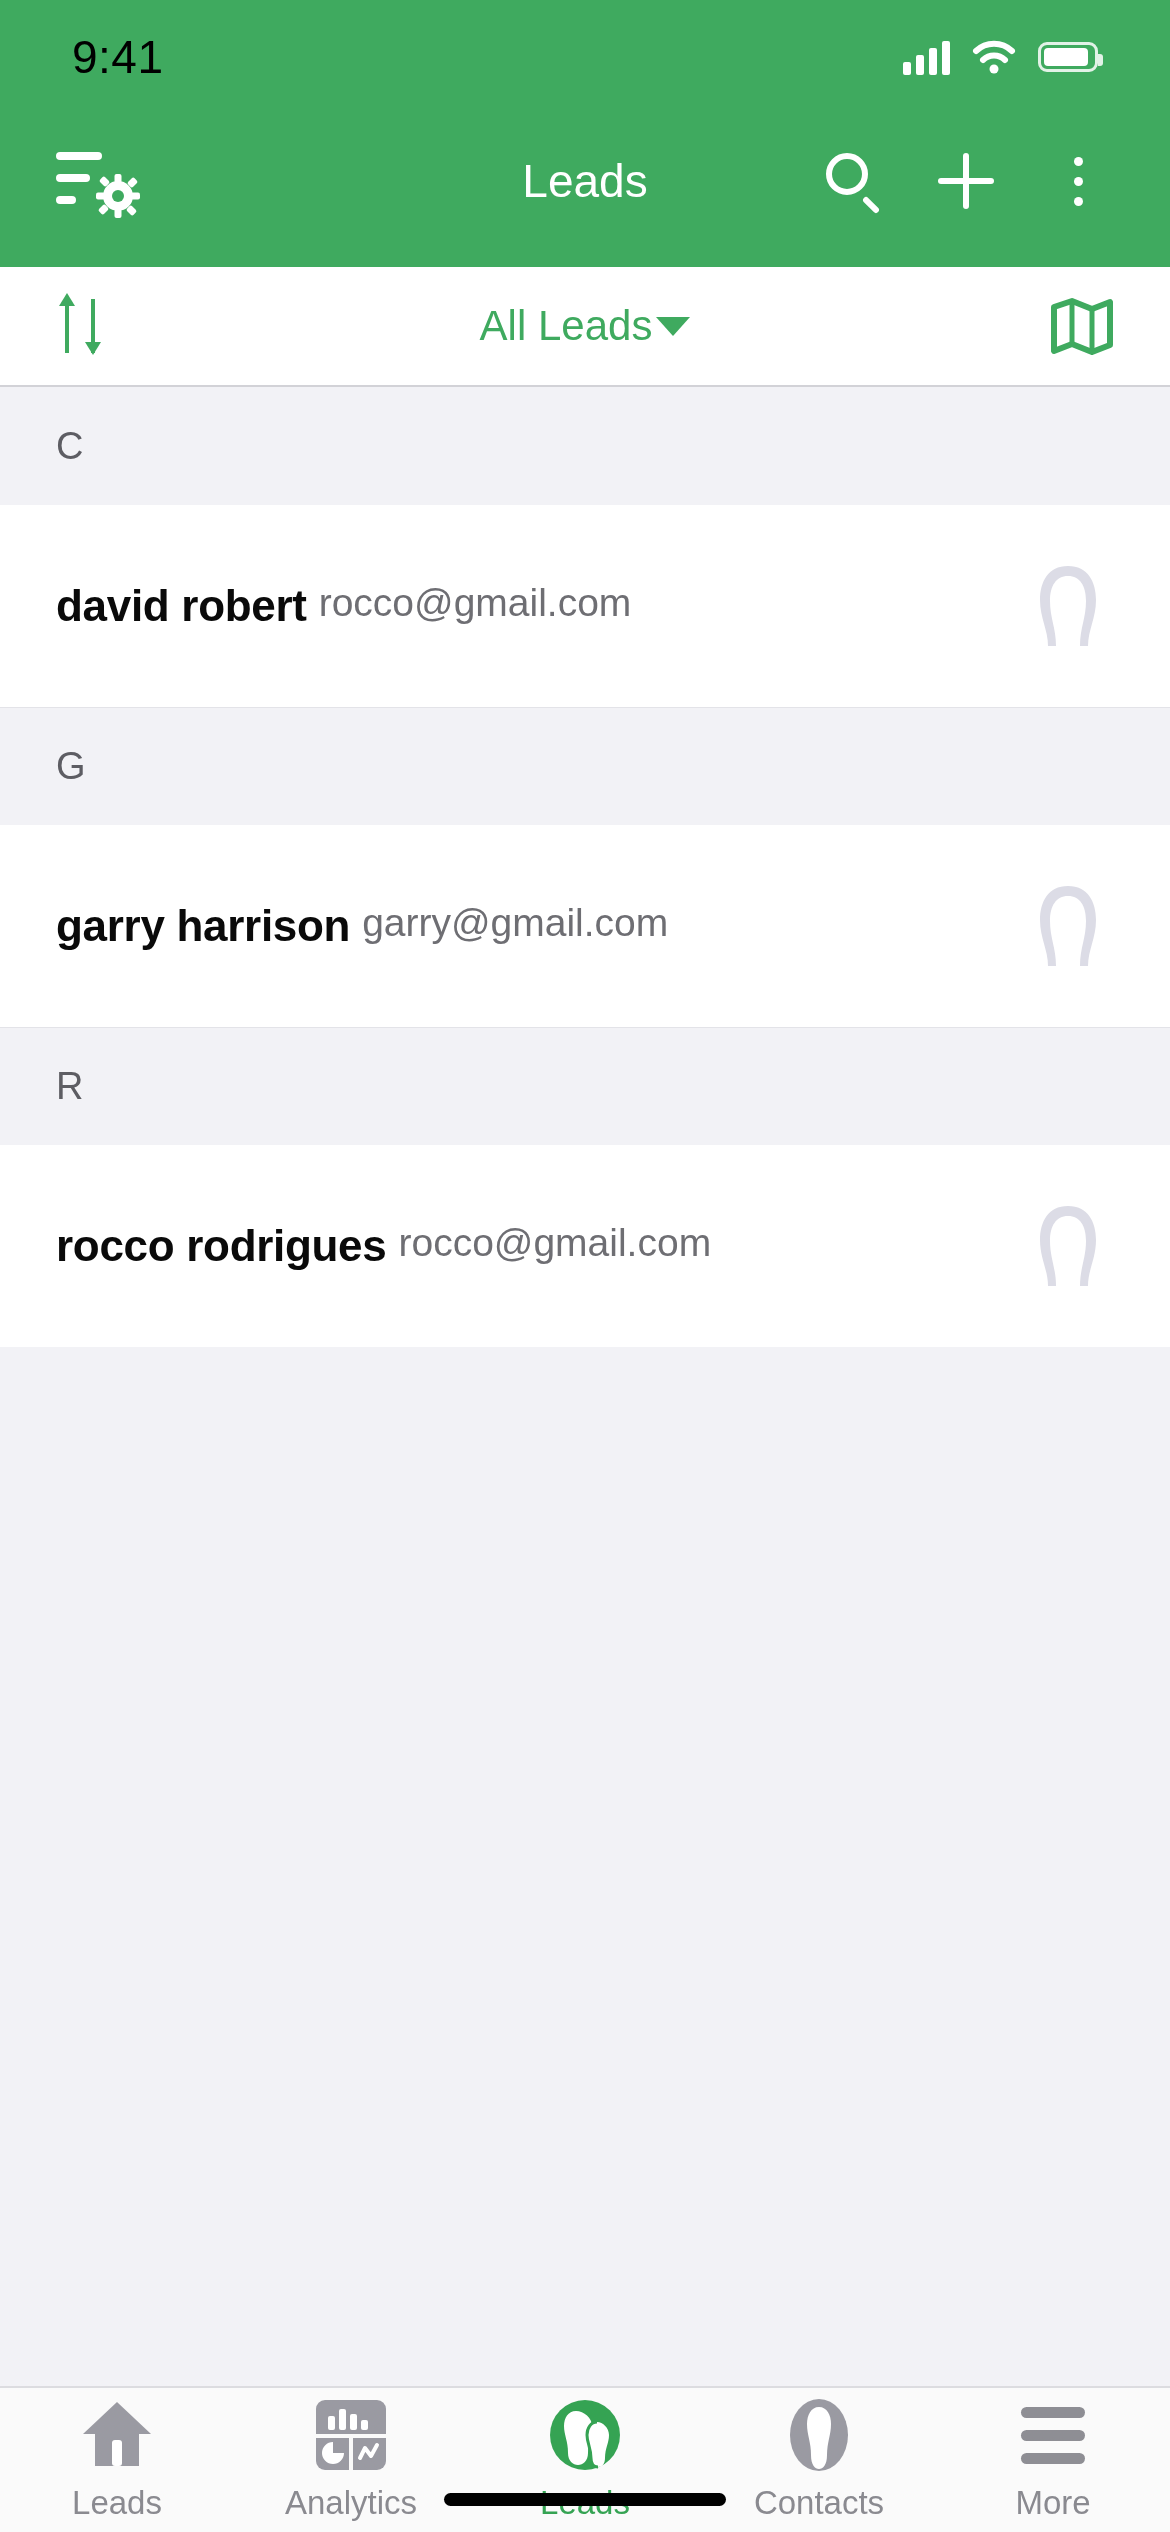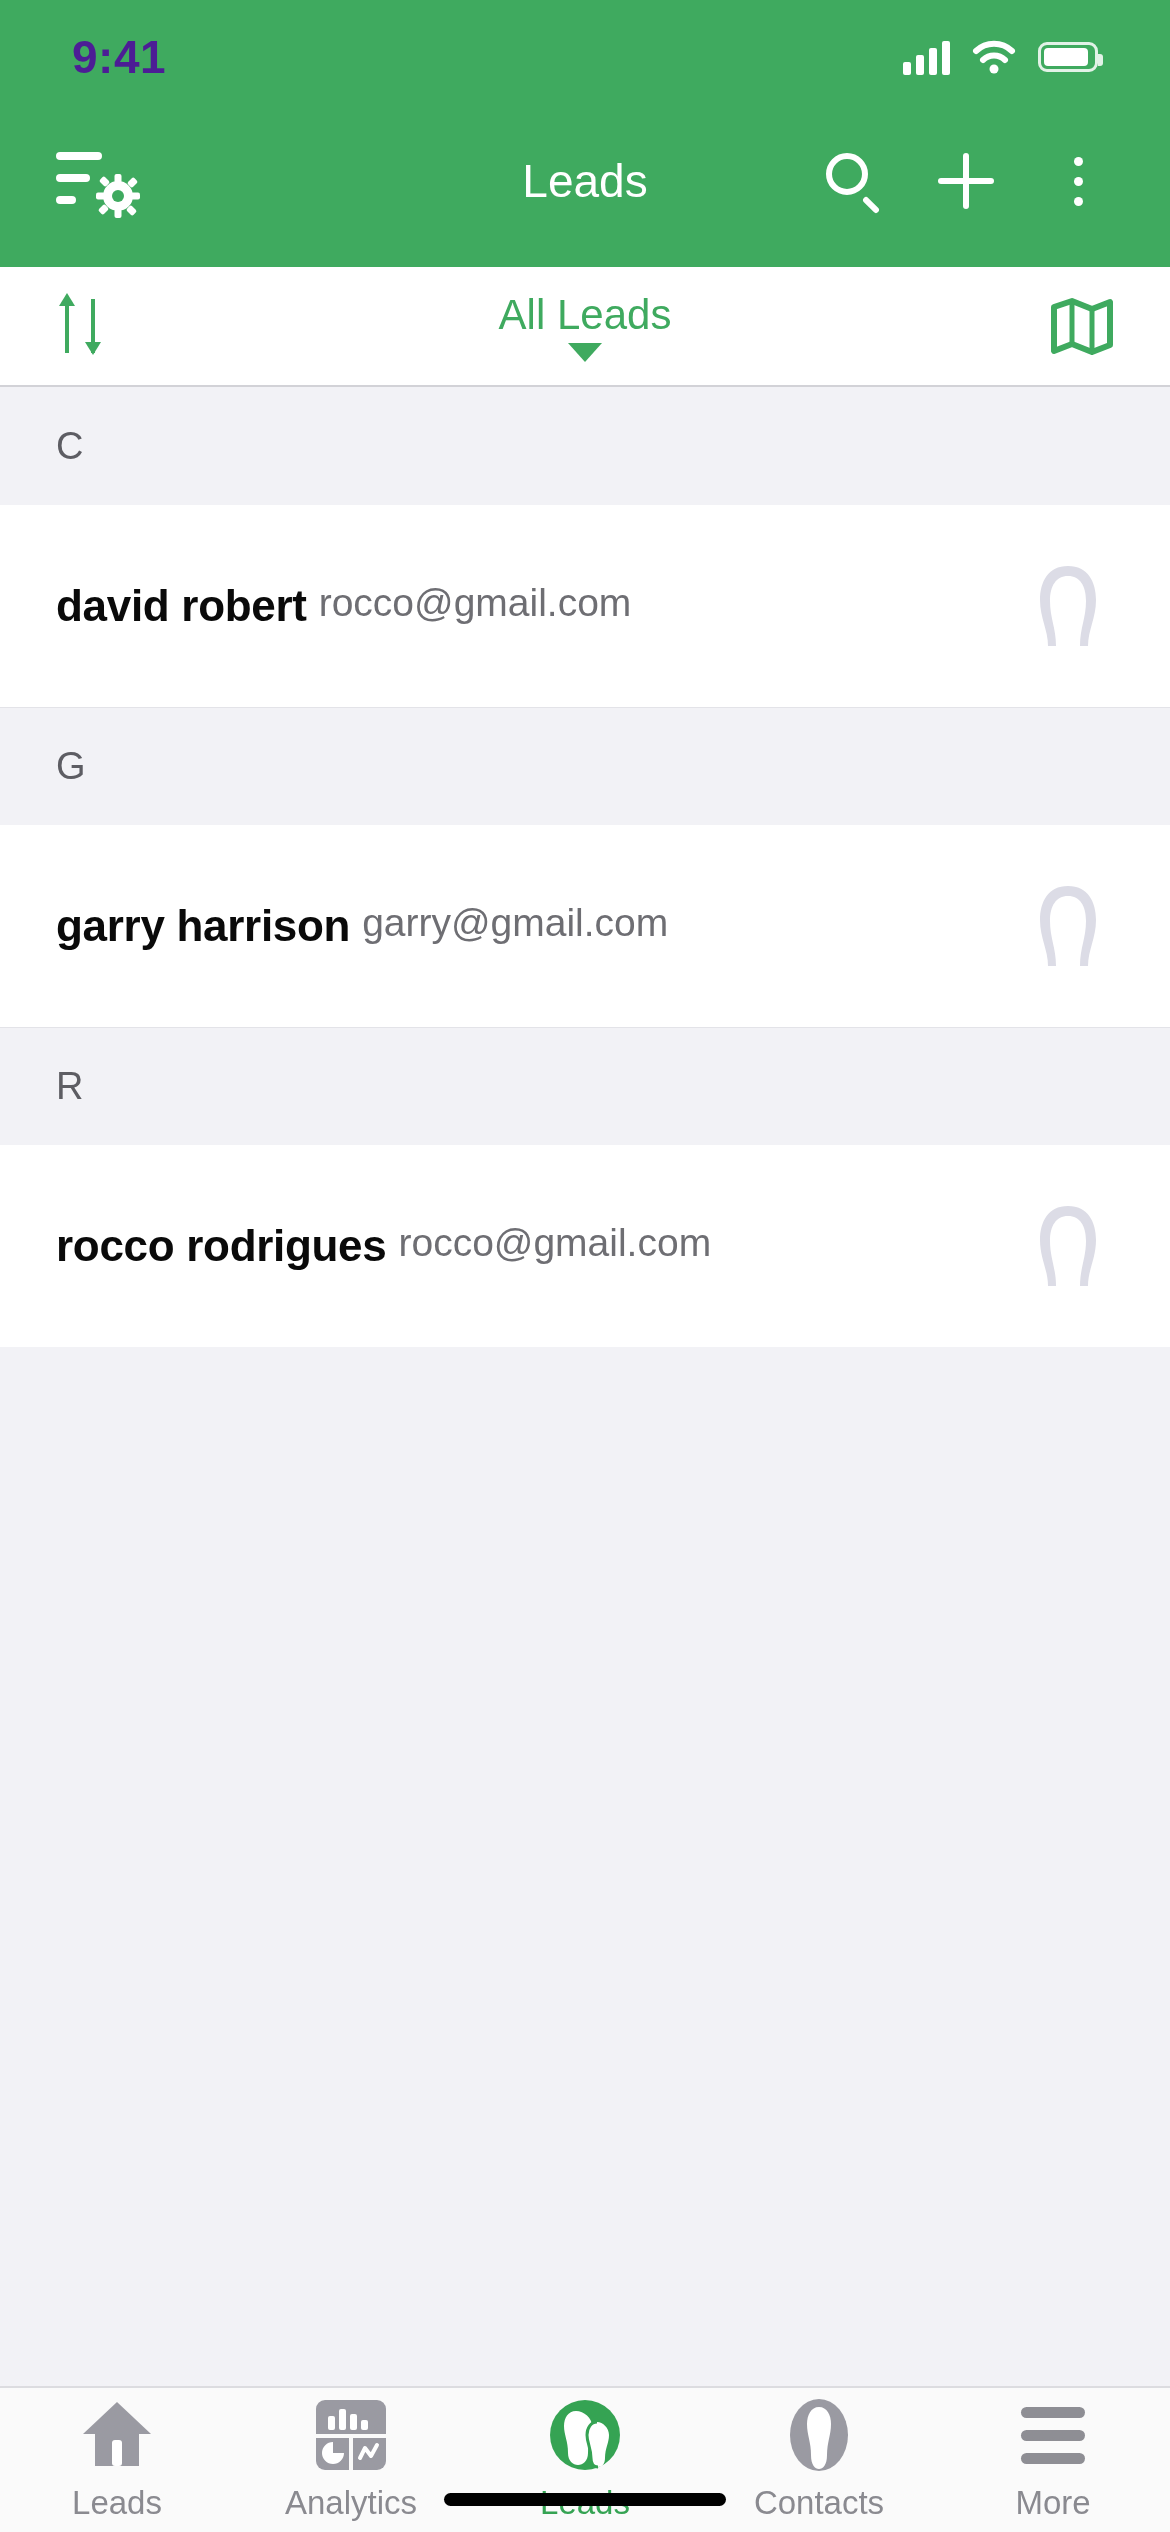--- a/index.html
+++ b/index.html
@@ -11,21 +11,21 @@
   }
   .phone { position:relative; width:1170px; height:2532px; display:flex; flex-direction:column; background:#f2f2f6; }
 
   
   .header { background:#3faa5f; width:100%; flex:0 0 267px; position:relative; }
 
   .statusbar {
     height:95px; display:flex; align-items:center;
     justify-content:space-between; padding:18px 72px 0 72px;
   }
-  .clock { color:#4c1d95; font-size:46px; font-weight:700; letter-spacing:0.5px; }
+  .clock { color:#000000; font-size:46px; font-weight:400; letter-spacing:0.5px; }
   .status-right { display:flex; align-items:center; gap:22px; }
 
   .sig { display:flex; align-items:flex-end; gap:5px; height:36px; }
   .sig i { display:block; width:8px; background:#ffffff; border-radius:2px; }
   .sig i:nth-child(1){ height:13px; }
   .sig i:nth-child(2){ height:20px; }
   .sig i:nth-child(3){ height:27px; }
   .sig i:nth-child(4){ height:34px; }
 
   .wifi { width:44px; height:34px; position:relative; }
@@ -85,21 +85,21 @@
   .arw { position:absolute; width:22px; height:62px; }
   .arw .stem { position:absolute; left:9px; top:6px; width:4px; height:54px; background:#3faa5f; }
   .arw .hd { position:absolute; left:3px; width:0; height:0; border-left:8px solid transparent; border-right:8px solid transparent; }
   .arw.up   { left:0; }
   .arw.up .hd   { top:0; border-bottom:13px solid #3faa5f; }
   .arw.down { left:26px; }
   .arw.down .hd { bottom:0; border-top:13px solid #3faa5f; }
 
   .filter-center {
     position:absolute; left:0; right:0; top:0; bottom:0;
-    display:flex; flex-direction:column; align-items:center; justify-content:center; gap:4px;
+    display:flex; flex-direction:row; align-items:center; justify-content:center; gap:4px;
   }
   .filter-label { color:#3faa5f; font-size:42px; }
   .caret { width:0;height:0; border-left:17px solid transparent; border-right:17px solid transparent; border-top:19px solid #3faa5f; }
 
   .map-g { margin-left:auto; width:64px; height:58px; position:relative; z-index:2; cursor:pointer; }
 
   
   .list { flex:1 1 auto; background:#f2f2f6; overflow:hidden; }
   .sec-head {
     height:118px; background:#f2f2f6; display:flex; align-items:center;

